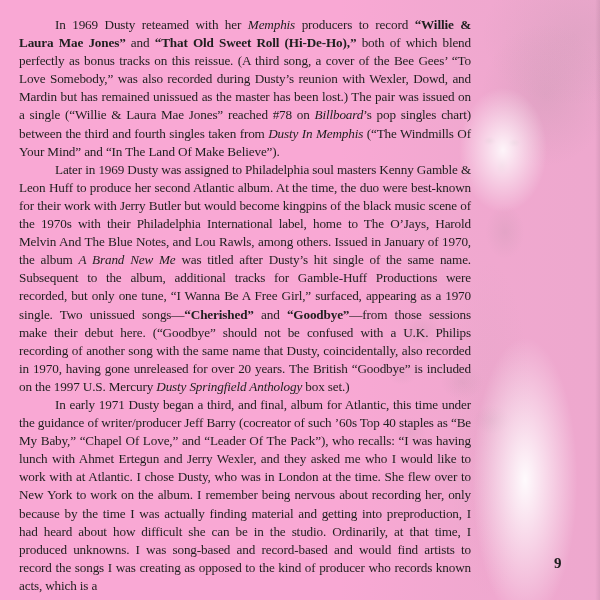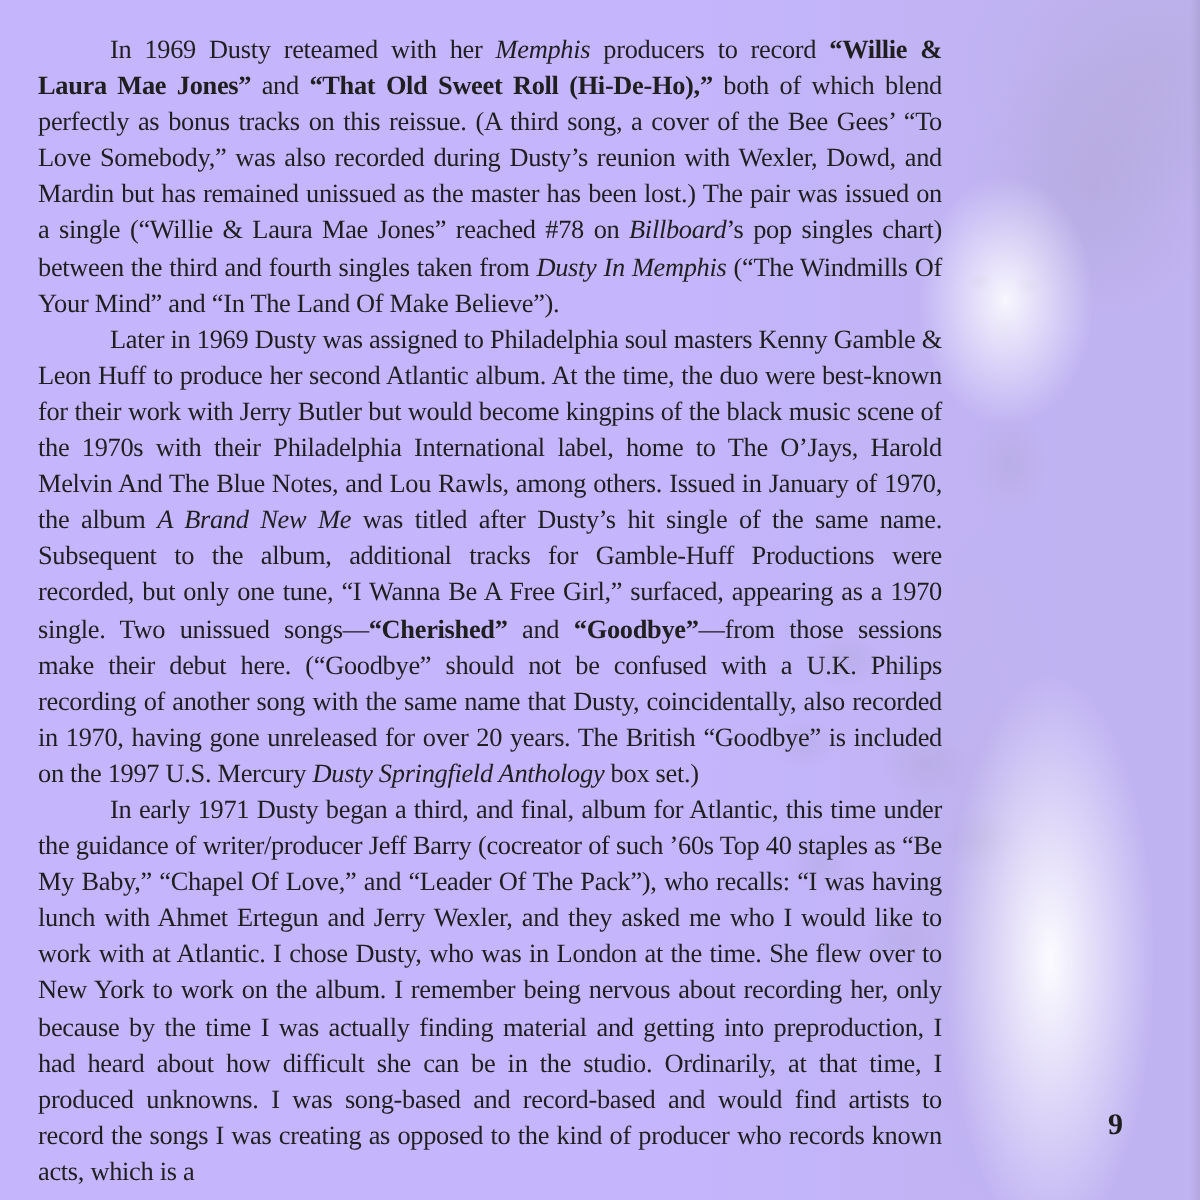--- a/index.html
+++ b/index.html
@@ -4,21 +4,21 @@
 <style>
   html, body {
     margin: 0;
     padding: 0;
     background: #ffffff;
   }
   .page {
     position: relative;
     width: 600px;
     height: 600px;
-    background: #c4b5fd;
+    background: #f9a8d4;
     overflow: hidden;
     font-family: "Liberation Serif", "DejaVu Serif", serif;
   }
   
   .photo {
     position: absolute;
     left: 340px;
     top: 0;
     width: 260px;
     height: 600px;

